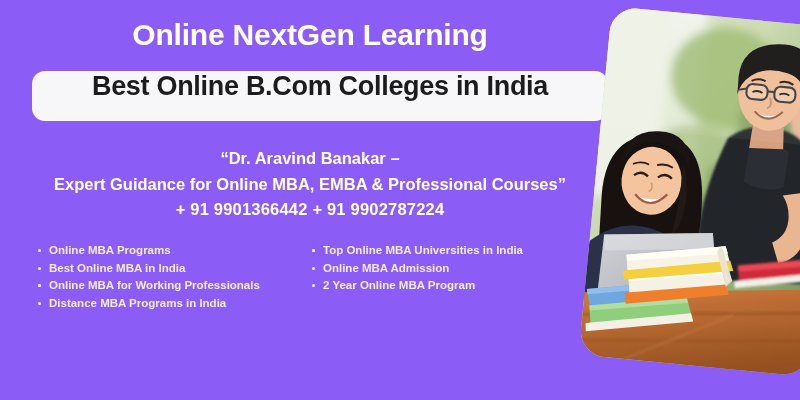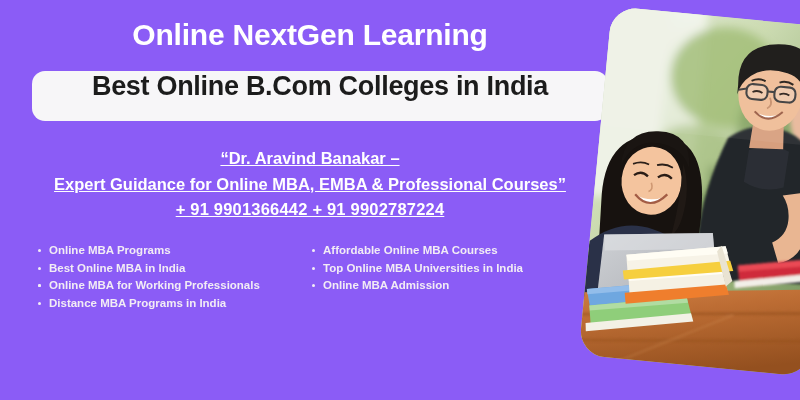--- a/index.html
+++ b/index.html
@@ -55,21 +55,20 @@
   
   .quote {
     position:absolute;
     left:0; top:146px;
     width:620px;
     text-align:center;
     color:#ffffff;
     font-size:16.5px;
     font-weight:bold;
     line-height:1.55;
-    text-decoration:underline;
   }
   .quote-line { display:block; white-space:nowrap; }
   .phones { letter-spacing:0.2px; }
 
   
   .bullets {
     position:absolute;
     left:0; top:242px;
     width:620px;
     display:flex;
@@ -149,29 +148,32 @@
       </li>
       <li class="bullet-item">
         <span class="dot"></span>
         <span>Distance MBA Programs in India</span>
       </li>
     </ul>
 
     <ul class="bullet-col right">
       <li class="bullet-item">
         <span class="dot"></span>
-        <span>Affordable Online MBA Courses</span>
       </li>
       <li class="bullet-item">
         <span class="dot"></span>
         <span>Top Online MBA Universities in India</span>
       </li>
       <li class="bullet-item">
         <span class="dot"></span>
         <span>Online MBA Admission</span>
+      </li>
+      <li class="bullet-item">
+        <span class="dot"></span>
+        <span>2 Year Online MBA Program</span>
       </li>
     </ul>
 
   </div>
 
   <div class="photo-wrap">
     <div class="photo">
       <svg viewBox="0 0 230 350" preserveAspectRatio="xMidYMid slice">
         <defs>
           <linearGradient id="bgGreen" x1="0" y1="0" x2="1" y2="1">

